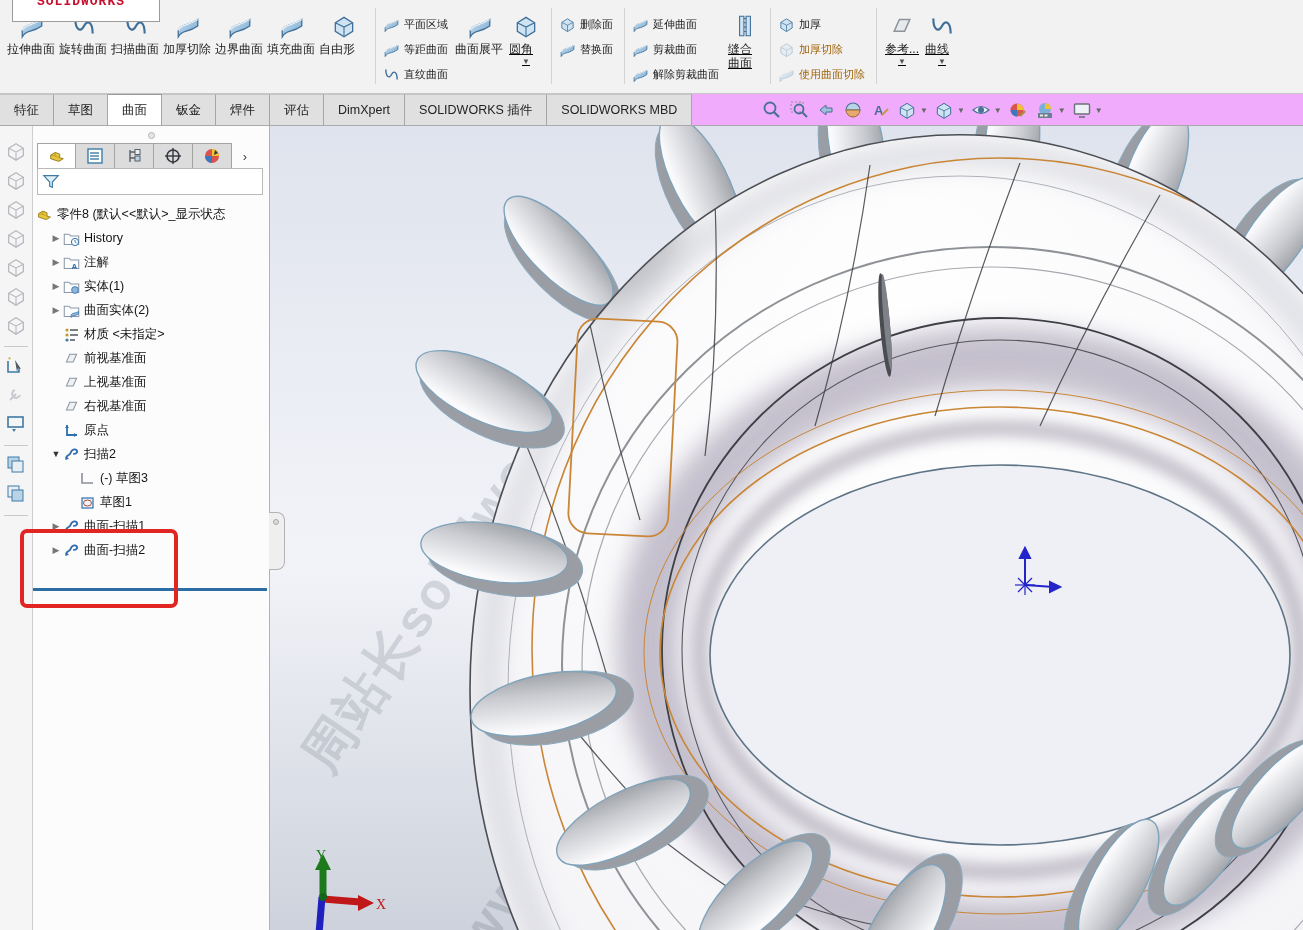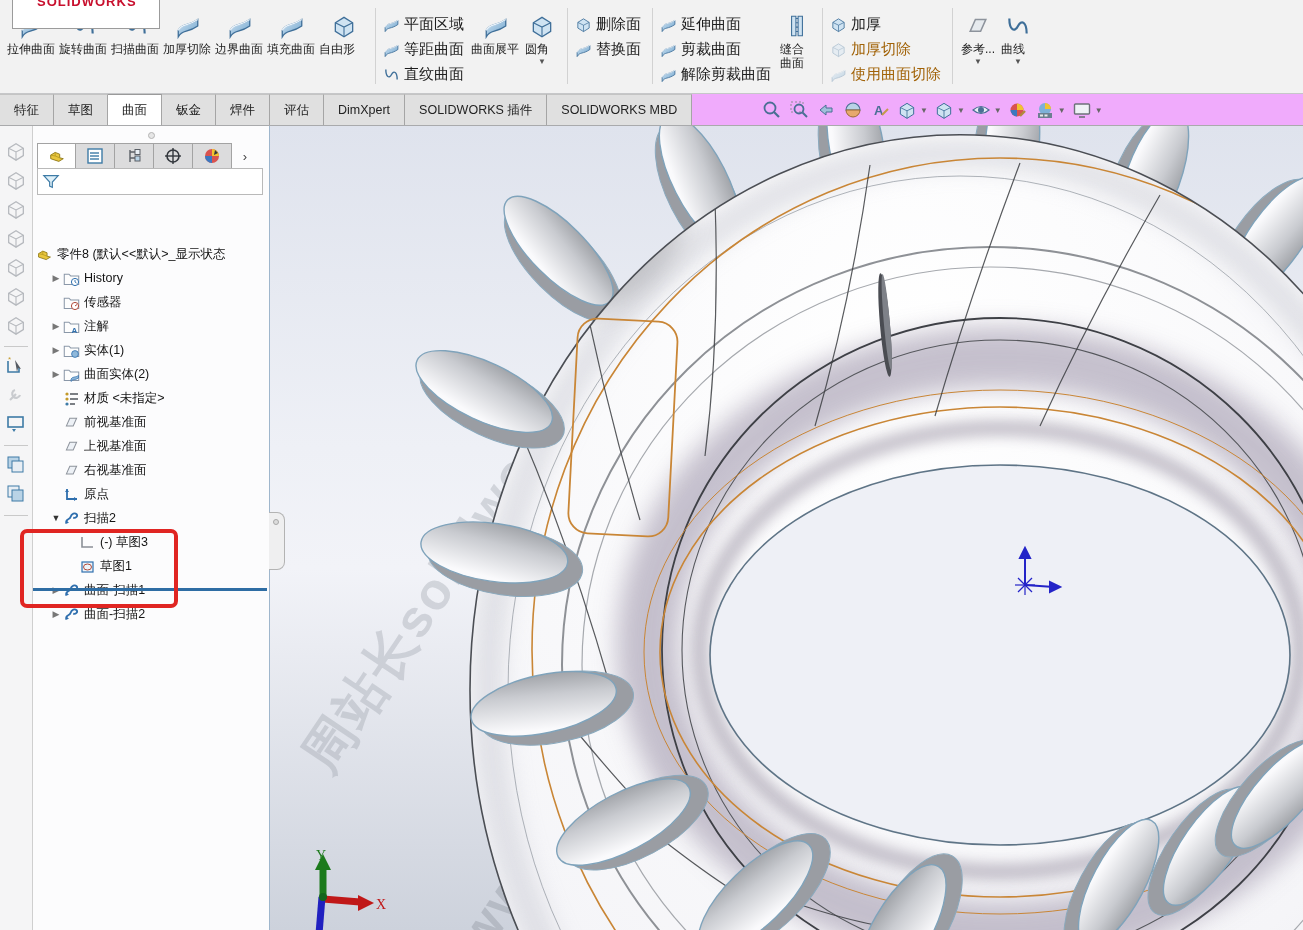--- a/index.html
+++ b/index.html
@@ -4,35 +4,35 @@
 <style>
   * { margin:0; padding:0; box-sizing:border-box; }
   html,body { width:1303px; height:930px; overflow:hidden;
     font-family:"Liberation Sans","DejaVu Sans",sans-serif; }
   #app { position:relative; width:1303px; height:930px; background:#f1f1f1; }
 
   
   #ribbon { position:absolute; left:0; top:0; width:1303px; height:94px;
     background:#f2f2f2; border-bottom:1px solid #c6c7c9;
     display:flex; align-items:flex-start; padding-left:6px; }
-  #logo-box { position:absolute; left:12px; top:0; width:148px; height:29px;
-    background:#fff; border:1px solid #9b9b9b; border-top:none; overflow:hidden; z-index:5; }
+  #logo-box { position:absolute; left:12px; top:0; width:148px; height:22px;
+    background:#fff; border:1px solid #9b9b9b; border-top:none; overflow:hidden; z-index:5;font-family:Liberation Mono, monospace; }
   #logo-box span { position:relative; top:-8px; left:24px; color:#c8102e;
     font-weight:bold; font-size:13px; letter-spacing:1px; }
   .bigbtn { width:52px; margin-top:12px; display:flex; flex-direction:column;
     align-items:center; cursor:default; }
-  .bigbtn.narrow { width:40px; }
+  .bigbtn.narrow { width:40px;text-decoration:underline; }
   .bigbtn .bicon { width:28px; height:28px; display:flex; align-items:center; justify-content:center; }
   .bigbtn .lbl { margin-top:2px; font-size:12px; line-height:14px; text-align:left;
     color:#1d1d1d; width:50px; word-break:break-all; }
   .bigbtn.narrow .lbl { width:34px; }
   .caret { font-size:8px; color:#555; line-height:8px; margin-top:2px; }
   .vsep { width:1px; height:76px; background:#d2d2d2; margin:8px 5px 0 5px; }
   .smallcol { display:flex; flex-direction:column; margin-top:12px; }
-  .smallrow { display:flex; align-items:center; height:25px; padding:0 6px 0 2px; font-size:15px; color:#1d1d1d; }
+  .smallrow { display:flex; align-items:center; height:25px; padding:0 6px 0 2px; font-size:11px; color:#1d1d1d; }
   .smallrow .sicon { width:17px; height:17px; margin-right:4px; flex:0 0 17px; }
   .smallrow.disabled { color:#a16207; }
   .smallrow.disabled .sicon { opacity:.35; }
 
   
   #tabbar { position:absolute; left:0; top:94px; width:1303px; height:32px;
     background:#f0abfc; border-bottom:1px solid #a9aaac; }
   .cmtab { display:inline-block; height:31px; line-height:30px; padding:0 14px;
     font-size:12.5px; color:#222; background:#e0e0e0; border-right:1px solid #a5a5a5;
     border-top:1px solid #c4c4c4; cursor:default; }
@@ -62,21 +62,21 @@
   .fmtab-more { width:26px; height:26px; display:flex; align-items:center; justify-content:center;
     color:#444; font-size:13px; cursor:default; }
   #filterrow { position:absolute; left:4px; top:42px; width:226px; height:27px;
     background:#ffffff; border:1px solid #b9b9b9; display:flex; align-items:center; padding-left:4px; }
   #tree { position:absolute; left:0; top:76px; width:236px; }
   .trow { height:24px; display:flex; align-items:center; font-size:12.5px; color:#141414;
     white-space:nowrap; cursor:default; }
   .trow .exp { width:14px; text-align:center; font-size:9px; color:#777; flex:0 0 14px; }
   .trow .exp.open { color:#333; }
   .trow .ticon { width:17px; height:17px; margin-right:4px; flex:0 0 17px; }
-  .d0 { padding-left:3px;margin-top:40px; }
+  .d0 { padding-left:3px; }
   .d1 { padding-left:16px; }
   .d2 { padding-left:46px; }
   #rollback { position:absolute; left:0px; top:462px; width:234px; height:3px;
     background:#2e6da4; }
 
   
   #red-annotation { position:absolute; left:20px; top:529px; width:158px; height:79px;
     border:4px solid #e02522; border-radius:7px; z-index:60; pointer-events:none; }
   #splitter-tab { position:absolute; left:269px; top:512px; width:16px; height:58px;
     background:#efeff0; border:1px solid #b3b3b3; border-left:none;
@@ -530,29 +530,20 @@
       </div>
 
       <div class="trow d1">
         <span class="exp">▶</span>
         <span class="ticon"><svg width="17" height="17">
               <use href="#i-folder"></use>
               <circle cx="12" cy="12" r="3.6" fill="#fff" stroke="#2f6fae" stroke-width="1"></circle>
               <path d="M12 10 L12 12 L13.5 13" stroke="#2f6fae" stroke-width="0.9" fill="none"></path>
             </svg></span>
         <span>History</span>
-      </div>
-      <div class="trow d1">
-        <span class="exp"></span>
-        <span class="ticon"><svg width="17" height="17">
-              <use href="#i-folder"></use>
-              <circle cx="12" cy="12" r="3.6" fill="#fff" stroke="#b04a3a" stroke-width="1"></circle>
-              <path d="M12 12 L14 10.5" stroke="#b04a3a" stroke-width="1" fill="none"></path>
-            </svg></span>
-        <span>传感器</span>
       </div>
       <div class="trow d1">
         <span class="exp">▶</span>
         <span class="ticon"><svg width="17" height="17">
               <use href="#i-folder"></use>
               <text x="8.5" y="15" font-size="8" fill="#2f6fae" font-weight="bold">A</text>
             </svg></span>
         <span>注解</span>
       </div>
       <div class="trow d1">

